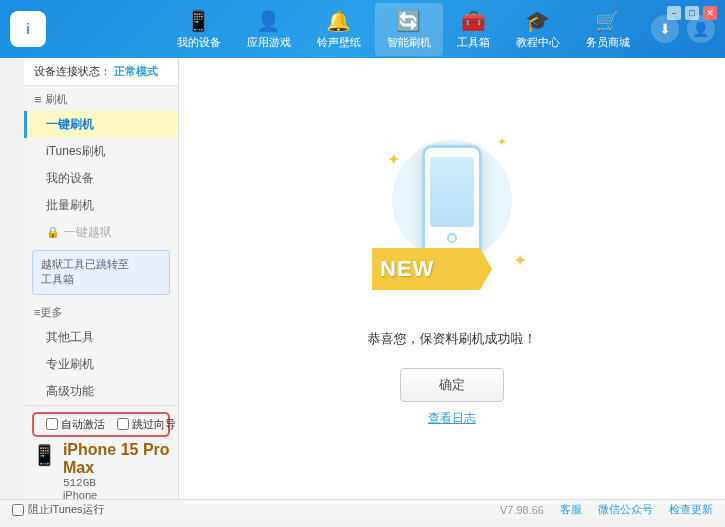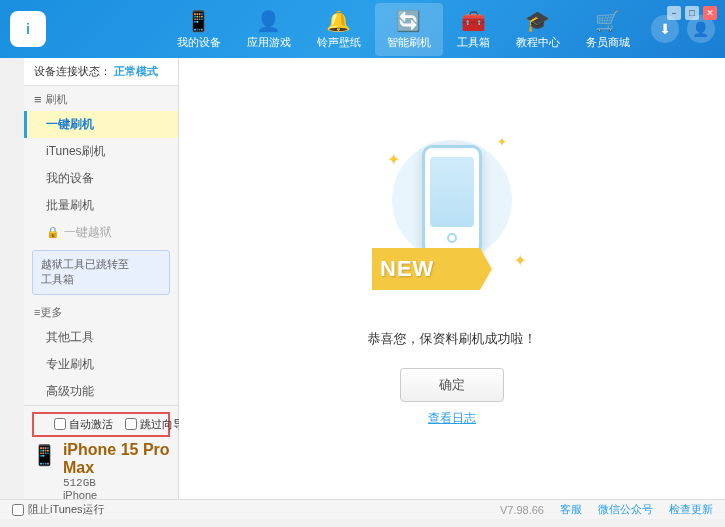--- a/index.html
+++ b/index.html
@@ -46,21 +46,21 @@
     .sidebar-disabled .lock-icon { font-size: 11px; margin-right: 4px; }
 
     .sidebar-notice { margin: 4px 8px; background: #e8f0fe; border: 1px solid #c0d0f0; border-radius: 3px; padding: 6px 8px; font-size: 11px; color: #666; line-height: 1.4; }
 
     .sidebar-more-label { display: flex; align-items: center; padding: 6px 10px 4px 10px; font-size: 11px; color: #666; }
 
     .sidebar-spacer { flex: 1; }
 
     
     .sidebar-bottom { border-top: 1px solid #ddd; padding: 6px 8px; }
-    .checkbox-row { display: flex; align-items: center; gap: 6px; margin-bottom: 4px; border: 2px solid #e05555; border-radius: 0; padding: 3px 20px; }
+    .checkbox-row { display: flex; align-items: center; gap: 6px; margin-bottom: 4px; border: 2px solid #e05555; border-radius: 5px; padding: 3px 12px; }
     .checkbox-item { display: flex; align-items: center; gap: 3px; cursor: pointer; }
     .checkbox-item input[type=checkbox] { width: 12px; height: 12px; cursor: pointer; }
     .checkbox-item label { font-size: 11px; color: #333; cursor: pointer; white-space: nowrap; }
     .divider-v { width: 1px; height: 14px; background: #ccc; }
 
     .device-row { display: flex; align-items: flex-start; gap: 6px; margin-top: 4px; }
     .device-icon { font-size: 20px; color: #2b9fe8; margin-top: 2px; }
     .device-info .device-name { font-size: 16px; color: #a16207; font-weight: bold; }
     .device-info .device-storage { font-size: 11px; color: #666; font-family: Liberation Mono, monospace; }
     .device-info .device-type { font-size: 11px; color: #666; }

